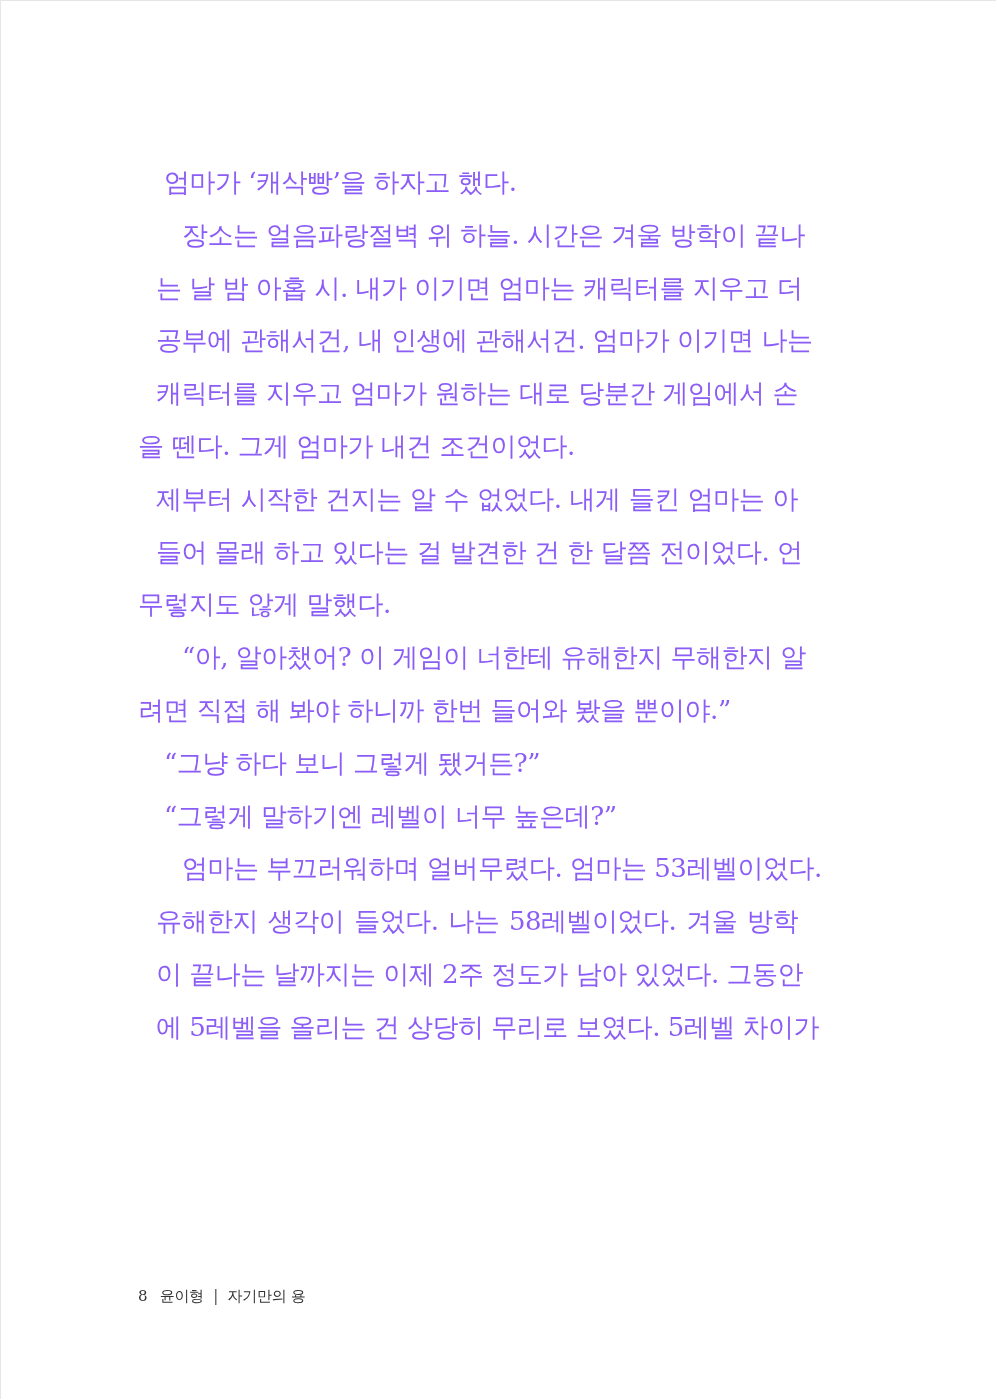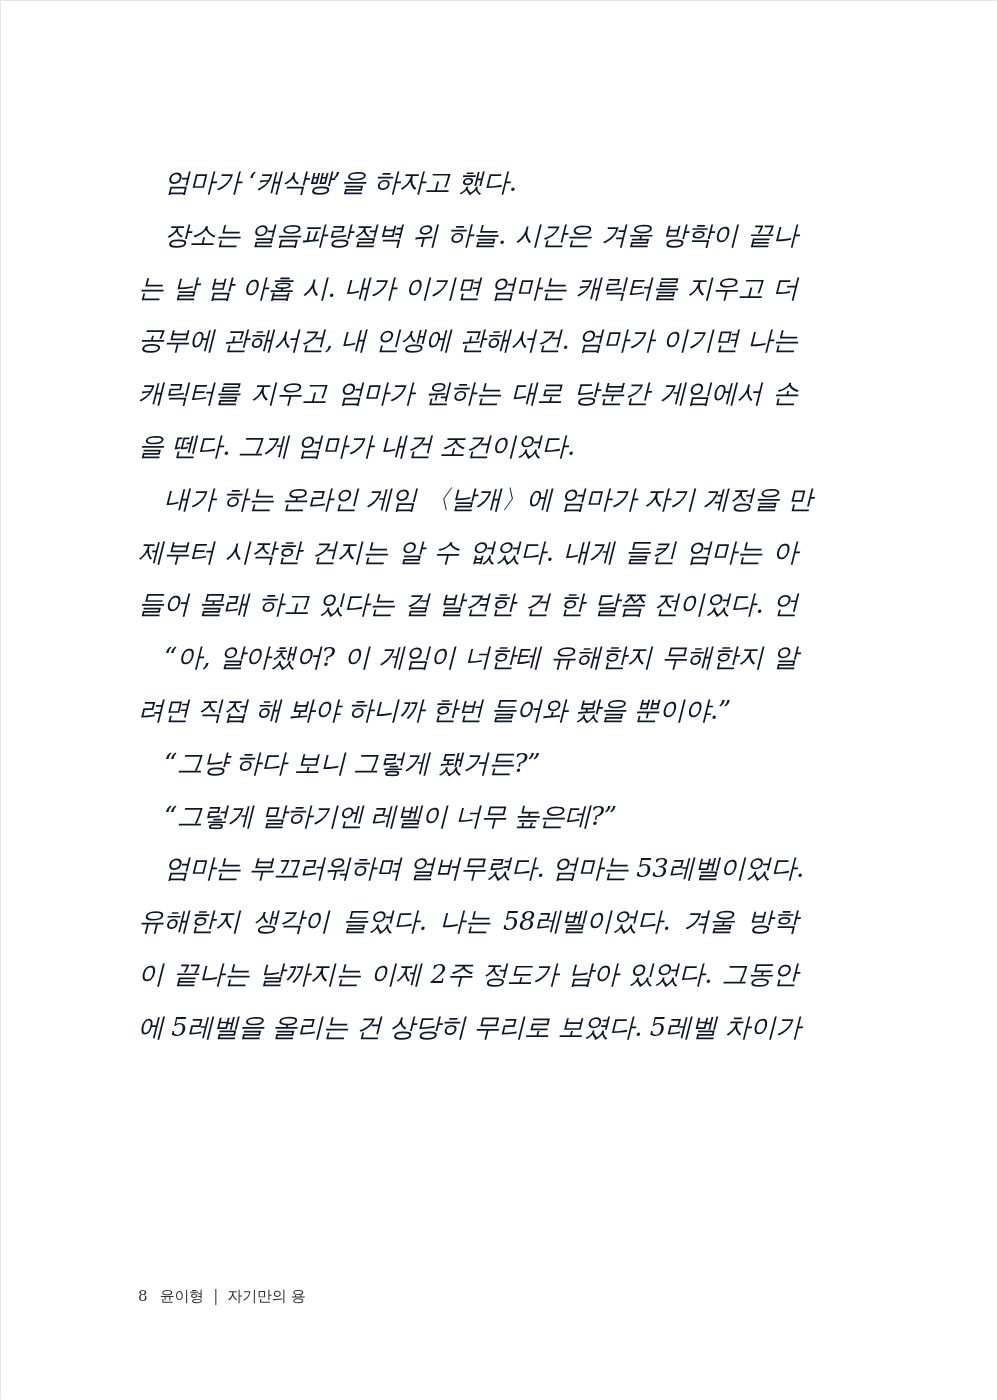--- a/index.html
+++ b/index.html
@@ -21,33 +21,33 @@
     border-top: 1px solid #e6e6e6;
     background: #ffffff;
   }
   .body-text {
     position: absolute;
     left: 137px;
     top: 155px;
     width: 660px;
     font-family: "DejaVu Serif", "Liberation Serif", serif;
     font-size: 26px;
-    color: #0f172a;
+    color: #8b5cf6;
     line-height: 52.8px;
     letter-spacing: -0.5px;
-    font-style: italic;
   }
   .line {
     display: block;
     white-space: nowrap;
     height: 52.8px;
   }
   .line.justify {
     text-align: justify;
     text-align-last: justify;
+    margin-left: 18px;
   }
   .line.indent {
     padding-left: 26px;
   }
   .footer {
     position: absolute;
     left: 137px;
     top: 1286px;
     font-family: "DejaVu Sans", "Liberation Sans", sans-serif;
     font-size: 15px;
@@ -67,23 +67,23 @@
 <body>
 
 <div class="page">
   <div class="body-text">
     <span class="line indent">엄마가 ‘캐삭빵’을 하자고 했다.</span>
     <span class="line indent justify">장소는 얼음파랑절벽 위 하늘. 시간은 겨울 방학이 끝나</span>
     <span class="line justify">는 날 밤 아홉 시. 내가 이기면 엄마는 캐릭터를 지우고 더</span>
     <span class="line justify">공부에 관해서건, 내 인생에 관해서건. 엄마가 이기면 나는</span>
     <span class="line justify">캐릭터를 지우고 엄마가 원하는 대로 당분간 게임에서 손</span>
     <span class="line">을 뗀다. 그게 엄마가 내건 조건이었다.</span>
-    <span class="line indent justify">내가 하는 온라인 게임 〈날개〉에 엄마가 자기 계정을 만</span>
     <span class="line justify">제부터 시작한 건지는 알 수 없었다. 내게 들킨 엄마는 아</span>
     <span class="line justify">들어 몰래 하고 있다는 걸 발견한 건 한 달쯤 전이었다. 언</span>
+    <span class="line">무렇지도 않게 말했다.</span>
     <span class="line indent justify">“아, 알아챘어? 이 게임이 너한테 유해한지 무해한지 알</span>
     <span class="line">려면 직접 해 봐야 하니까 한번 들어와 봤을 뿐이야.”</span>
     <span class="line indent">“그냥 하다 보니 그렇게 됐거든?”</span>
     <span class="line indent">“그렇게 말하기엔 레벨이 너무 높은데?”</span>
     <span class="line indent justify">엄마는 부끄러워하며 얼버무렸다. 엄마는 53레벨이었다.</span>
     <span class="line justify">유해한지 생각이 들었다. 나는 58레벨이었다. 겨울 방학</span>
     <span class="line justify">이 끝나는 날까지는 이제 2주 정도가 남아 있었다. 그동안</span>
     <span class="line justify">에 5레벨을 올리는 건 상당히 무리로 보였다. 5레벨 차이가</span>
   </div>
 

